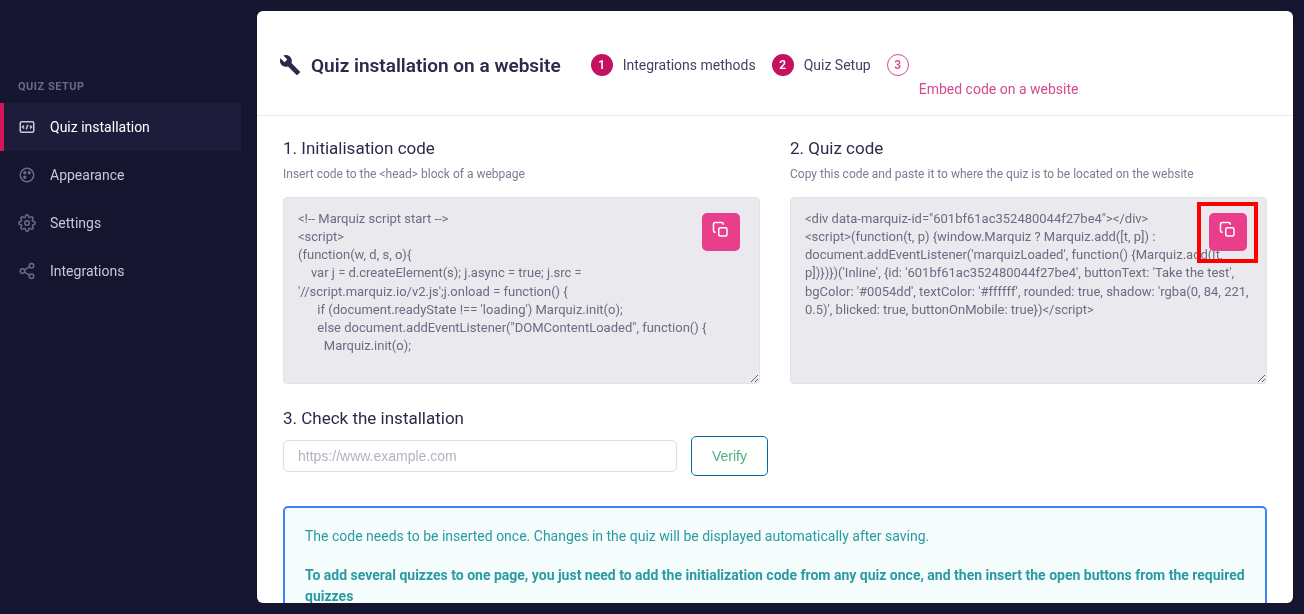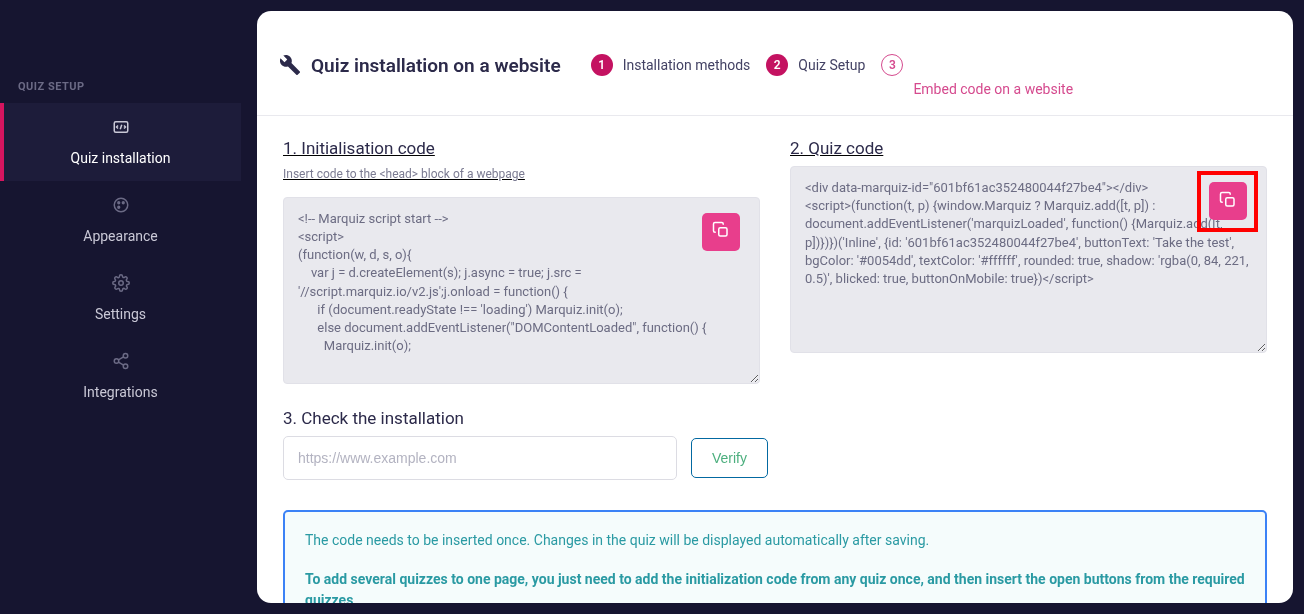--- a/index.html
+++ b/index.html
@@ -25,21 +25,20 @@
   }
   .sidebar-item {
     display: flex;
     align-items: center;
     gap: 14px;
     padding: 15px 18px;
     color: #c9c8d6;
     font-size: 14px;
     cursor: pointer;
     position: relative;
-    flex-direction: column;
   }
   .sidebar-item.active {
     color: #ffffff;
     background: #1d1c3a;
   }
   .sidebar-item.active::before {
     content: "";
     position: absolute;
     left: 0; top: 0; bottom: 0;
     width: 4px;
@@ -54,21 +53,21 @@
     color: #6b6a85;
   }
   .sidebar-item.active .sidebar-icon { color: #c9c8d6; }
 
   .main {
     flex: 1;
     padding: 11px 11px 11px 16px;
   }
   .card {
     background: #ffffff;
-    border-radius: 14px;
+    border-radius: 6px;
     height: 100%;
     display: flex;
     flex-direction: column;
     overflow: hidden;
   }
   .card-header {
     display: flex;
     align-items: center;
     gap: 16px;
     padding: 22px 26px 18px 22px;
@@ -113,21 +112,20 @@
   .card-body {
     flex: 1;
     padding: 22px 26px 20px 26px;
     overflow-y: auto;
   }
   .two-col {
     display: grid;
     grid-template-columns: 1fr 1fr;
     gap: 30px;
     margin-bottom: 20px;
-    text-decoration: underline;
   }
   .section-title {
     color: #2c2a4a;
     font-size: 17px;
     font-weight: 400;
     margin-bottom: 8px;
   }
   .section-desc {
     color: #7b7b92;
     font-size: 12px;
@@ -177,21 +175,21 @@
     pointer-events: none;
   }
 
   .check-row {
     display: flex;
     gap: 14px;
     align-items: center;
   }
   .url-input {
     width: 394px;
-    height: 44px;
+    height: 32px;
     border: 1px solid #dcdce3;
     border-radius: 5px;
     padding: 0 14px;
     font-size: 14px;
     color: #0f172a;
   }
   .url-input::placeholder { color: #b3b3c1; }
   .verify-btn {
     height: 40px;
     padding: 0 20px;
@@ -273,21 +271,21 @@
         <span class="wrench-icon">
           <svg width="22" height="22" viewBox="0 0 24 24" fill="currentColor">
               <path d="M22.7 19l-9.1-9.1c.9-2.3.4-5-1.5-6.9-2-2-5-2.4-7.4-1.3L9 6 6 9 1.6 4.7C.5 7.1.9 10.1 2.9 12.1c1.9 1.9 4.6 2.4 6.9 1.5l9.1 9.1c.4.4 1 .4 1.4 0l2.3-2.3c.5-.4.5-1.1.1-1.4z"></path>
             </svg>
         </span>
         <h1 class="page-title">Quiz installation on a website</h1>
       </div>
 
       <div class="bc-item bc-done">
         <span class="bc-num">1</span>
-        <span class="bc-label">Installation methods</span>
+        <span class="bc-label">Integrations methods</span>
       </div>
       <div class="bc-item bc-done">
         <span class="bc-num">2</span>
         <span class="bc-label">Quiz Setup</span>
       </div>
       <div class="bc-item bc-current">
         <span class="bc-num">3</span>
         <span class="bc-label">Embed code on a website</span>
       </div>
     </div>
@@ -311,20 +309,21 @@
                     <rect x="9" y="9" width="11" height="11" rx="2"></rect>
                     <path d="M5 15H4a2 2 0 0 1-2-2V4a2 2 0 0 1 2-2h9a2 2 0 0 1 2 2v1"></path>
                   </svg>
               </span>
             </button>
           </div>
         </div>
 
         <div>
           <h2 class="section-title">2. Quiz code</h2>
+          <p class="section-desc">Copy this code and paste it to where the quiz is to be located on the website</p>
           <div class="code-wrap">
             <textarea class="code-area" readonly="" style="overflow-y: auto;">&lt;div data-marquiz-id="601bf61ac352480044f27be4"&gt;&lt;/div&gt;
 &lt;script&gt;(function(t, p) {window.Marquiz ? Marquiz.add([t, p]) : document.addEventListener('marquizLoaded', function() {Marquiz.add([t, p])})})('Inline', {id: '601bf61ac352480044f27be4', buttonText: 'Take the test', bgColor: '#0054dd', textColor: '#ffffff', rounded: true, shadow: 'rgba(0, 84, 221, 0.5)', blicked: true, buttonOnMobile: true})&lt;/script&gt;</textarea>
             <button class="copy-btn">
               <span>
                 <svg width="18" height="18" viewBox="0 0 24 24" fill="none" stroke="currentColor" stroke-width="2">
                     <rect x="9" y="9" width="11" height="11" rx="2"></rect>
                     <path d="M5 15H4a2 2 0 0 1-2-2V4a2 2 0 0 1 2-2h9a2 2 0 0 1 2 2v1"></path>
                   </svg>
               </span>

